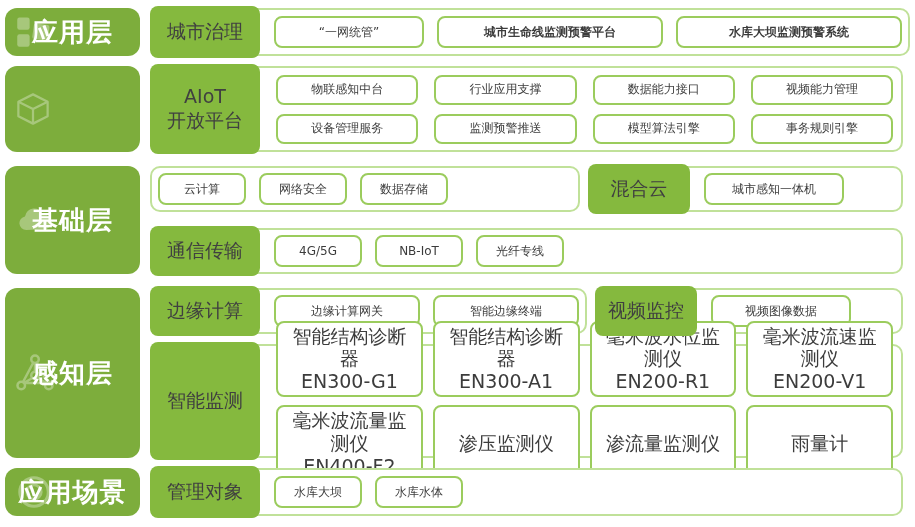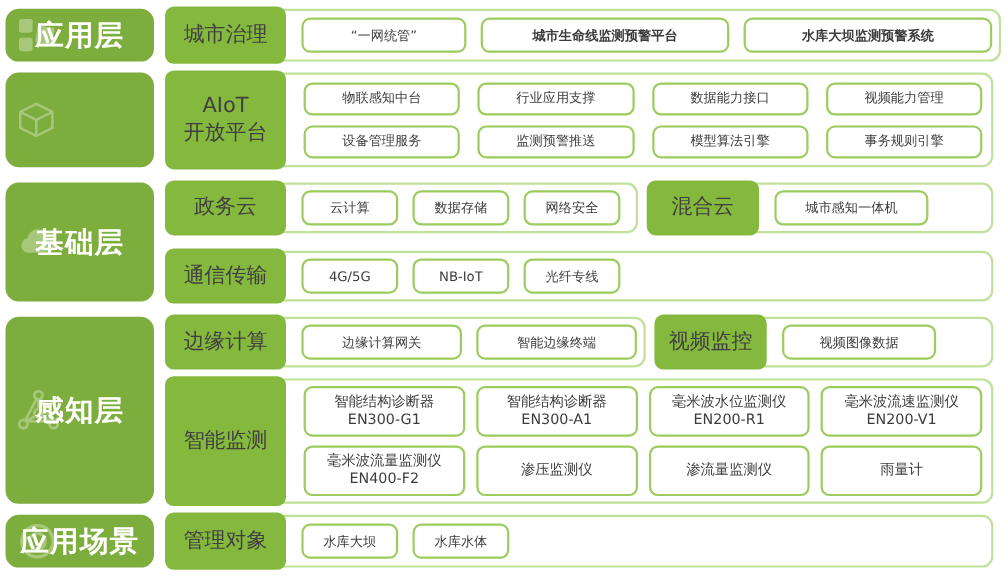--- a/index.html
+++ b/index.html
@@ -34,21 +34,21 @@
   .rowlabel.narrow{flex:0 0 102px;}
   .boxes{display:flex;align-items:center;flex:1;gap:13px;padding:0 6px;}
   .box{background:#ffffff;border:2px solid #9bcc5d;border-radius:8px;
        color:#3c3c3c;font-size:12px;line-height:1.2;box-sizing:border-box;
        display:flex;align-items:center;justify-content:center;text-align:center;
        min-height:32px;padding:2px 8px;white-space:pre-line;}
   .grid4{display:grid;grid-template-columns:repeat(4,1fr);gap:9px 16px;
          flex:1;padding:7px 8px;align-items:stretch;}
   .grid4 .box{min-height:30px;text-align:center;}
   .grid4.tall{gap:8px 10px;padding:6px 8px;}
-  .grid4.tall .box{min-height:46px;font-size:13px;}
+  .grid4.tall .box{min-height:46px;font-size:19px;}
   .panelA{flex:0 0 430px;}
   .panelB{flex:1 1 auto;}
   .b150{flex:0 0 150px;} .b226{flex:0 0 226px;font-weight:bold;} .b90{flex:0 0 88px;}
   .b146{flex:0 0 146px;} .b140{flex:0 0 140px;}
   svg{display:block;}
 </style>
 </head>
 <body>
 
 <div class="stage">
@@ -130,25 +130,24 @@
           <div class="box">设备管理服务</div>
           <div class="box">监测预警推送</div>
           <div class="box">模型算法引擎</div>
           <div class="box">事务规则引擎</div>
         </div>
       </div>
     </div>
 
     <div class="slot gr5">
       <div class="panel panelA">
-        <div class="rowlabel">政务云</div>
         <div class="boxes">
           <div class="box b90">云计算</div>
+          <div class="box b90">网络安全</div>
           <div class="box b90">数据存储</div>
-          <div class="box b90">网络安全</div>
         </div>
       </div>
       <div class="panel panelB">
         <div class="rowlabel narrow">混合云</div>
         <div class="boxes">
           <div class="box b140">城市感知一体机</div>
         </div>
       </div>
     </div>
 

